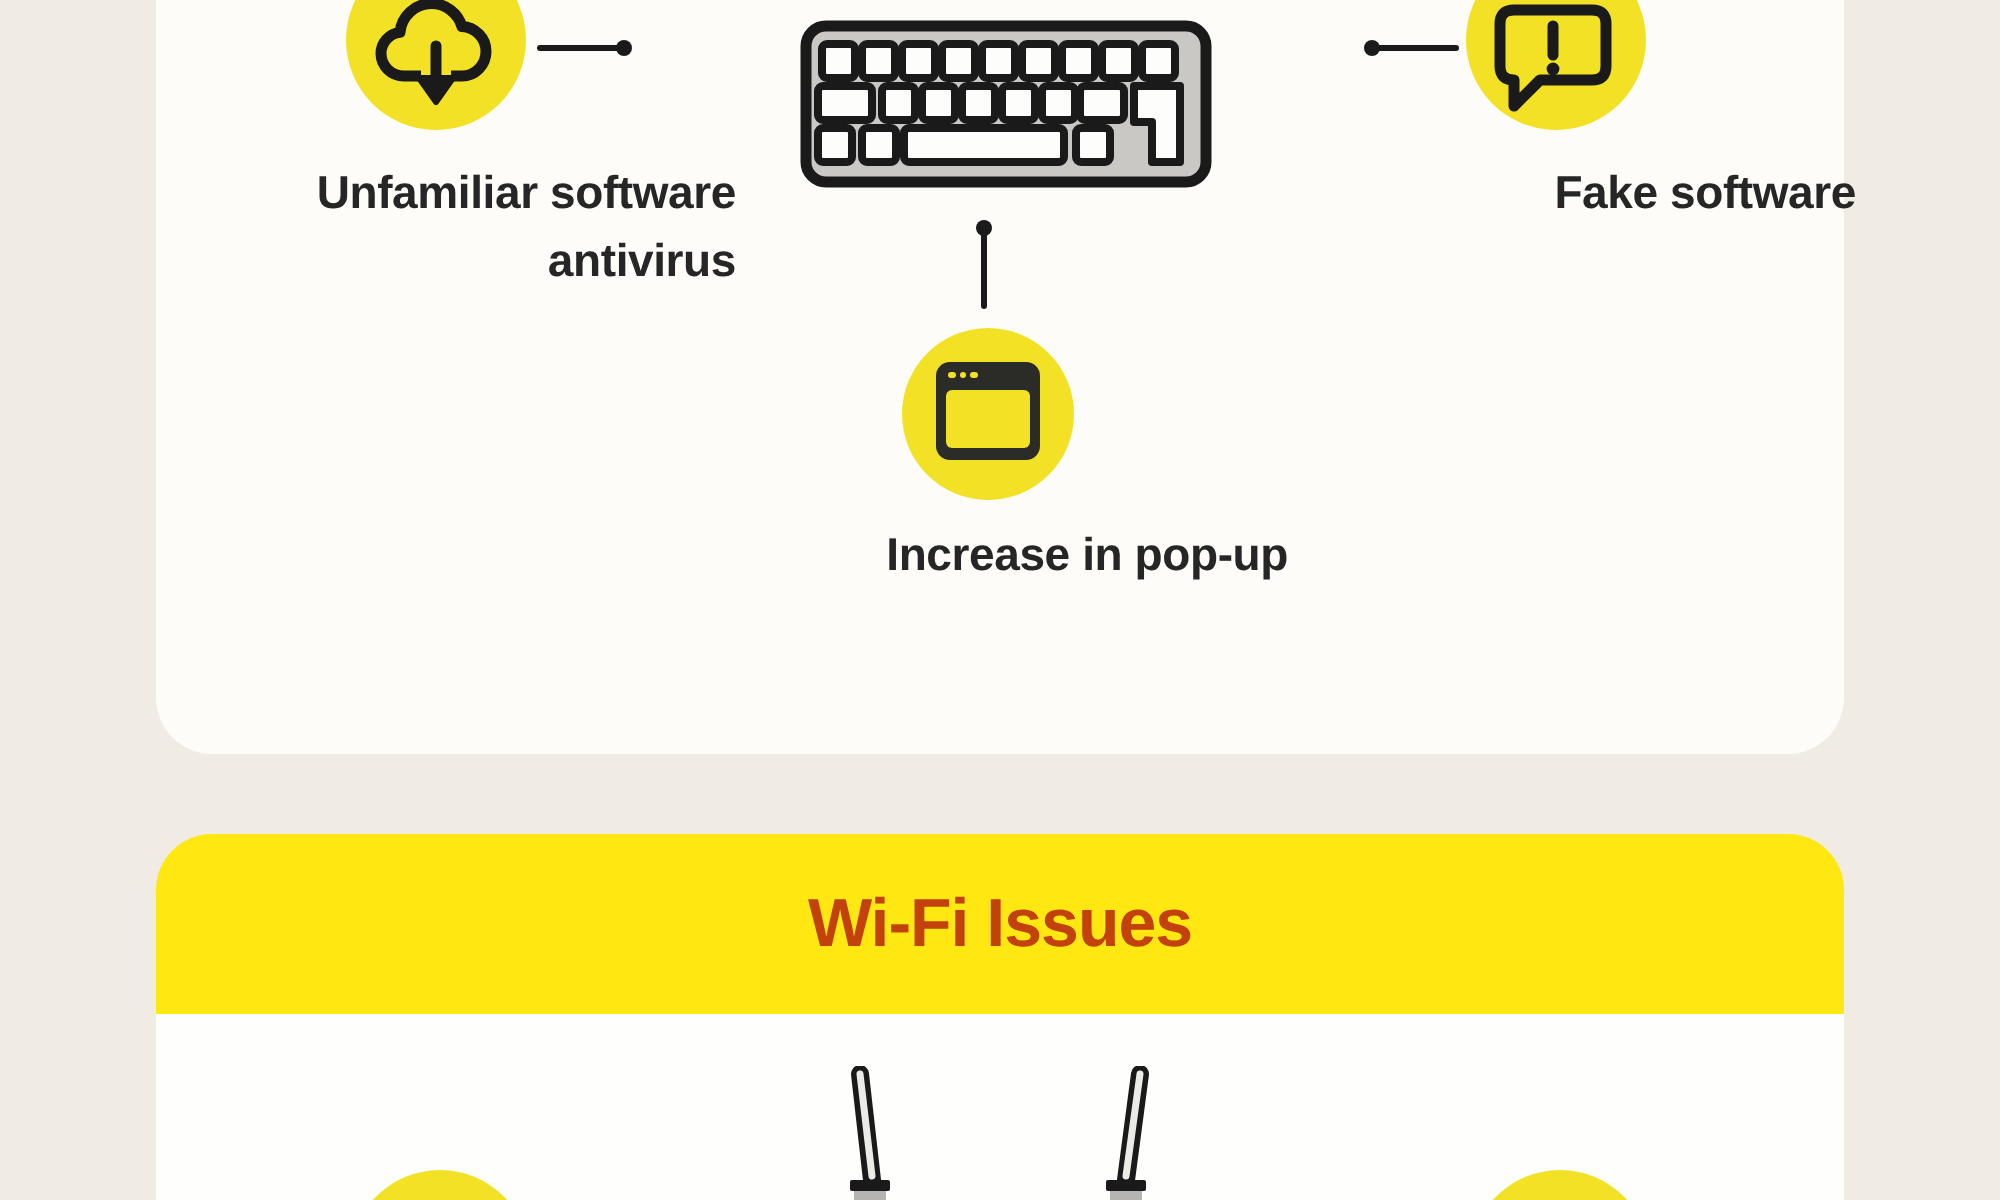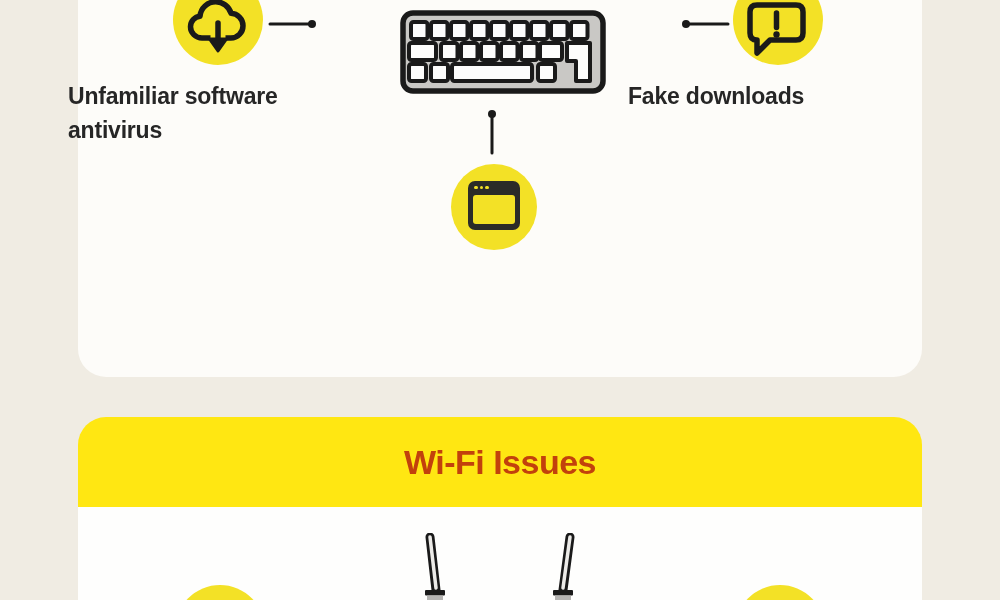--- a/index.html
+++ b/index.html
@@ -21,21 +21,21 @@
     display:flex;align-items:center;justify-content:center;
   }
   .banner-title{
     font-size:34px;font-weight:700;letter-spacing:-0.5px;color:#c2410c;
   }
   .circle{
     position:absolute;width:90px;height:90px;border-radius:50%;background:#F3E126;
   }
   .circle-sm{width:86px;height:86px;}
   .label{
-    position:absolute;width:300px;text-align:left;
+    position:absolute;width:300px;text-align:right;
     font-size:23px;font-weight:700;line-height:34px;letter-spacing:-0.2px;color:#262626;
   }
   .popup-window{
     position:absolute;left:468px;top:181px;width:52px;height:49px;
     background:#2B2B28;border-radius:7px;
   }
   .popup-inner{
     position:absolute;left:5px;top:14px;width:42px;height:29px;
     background:#F3E126;border-radius:3px;
   }
@@ -102,36 +102,37 @@
   <path d="M12,3 H51 Q58,3 58,10 V31 Q58,38 51,38 H25 L12,51 V38 Q5,38 5,31 V10 Q5,3 12,3 Z" fill="none" stroke="#1A1A1A" stroke-width="5.5" stroke-linejoin="round"></path>
   <line x1="31.5" y1="11" x2="31.5" y2="25.5" stroke="#1A1A1A" stroke-width="5.5" stroke-linecap="round"></line>
   <circle cx="31.5" cy="32.5" r="3.2" fill="#1A1A1A"></circle>
 </svg>
 
 <div class="label" style="left:68px;top:79px;">
   <div>Unfamiliar software</div>
   <div>antivirus</div>
 </div>
 <div class="label" style="left:628px;top:79px;">
-  <div>Fake downloads</div>
+  <div>Fake software</div>
 </div>
 
 <svg class="abs" style="left:486px;top:106px;" width="12" height="50" viewBox="0 0 12 50">
   <circle cx="6" cy="8" r="4" fill="#1A1A1A"></circle>
   <line x1="6" y1="10" x2="6" y2="47" stroke="#1A1A1A" stroke-width="3" stroke-linecap="round"></line>
 </svg>
 
 <div class="circle circle-sm" style="left:451px;top:164px;"></div>
 <div class="popup-window">
   <div class="popup-dot" style="left:6px;"></div>
   <div class="popup-dot" style="left:11.5px;"></div>
   <div class="popup-dot" style="left:17px;"></div>
   <div class="popup-inner"></div>
 </div>
 <div class="label" style="left:344px;top:260px;">
+  <div>Increase in pop-up</div>
 </div>
 
 <div class="banner">
   <span class="banner-title">Wi-Fi Issues</span>
 </div>
 
 <div class="card card-bottom"></div>
 
 <svg class="abs" style="left:420px;top:533px;" width="30" height="67" viewBox="0 0 30 67">
   <line x1="10" y1="4" x2="16" y2="57" stroke="#1A1A1A" stroke-width="9" stroke-linecap="round"></line>

